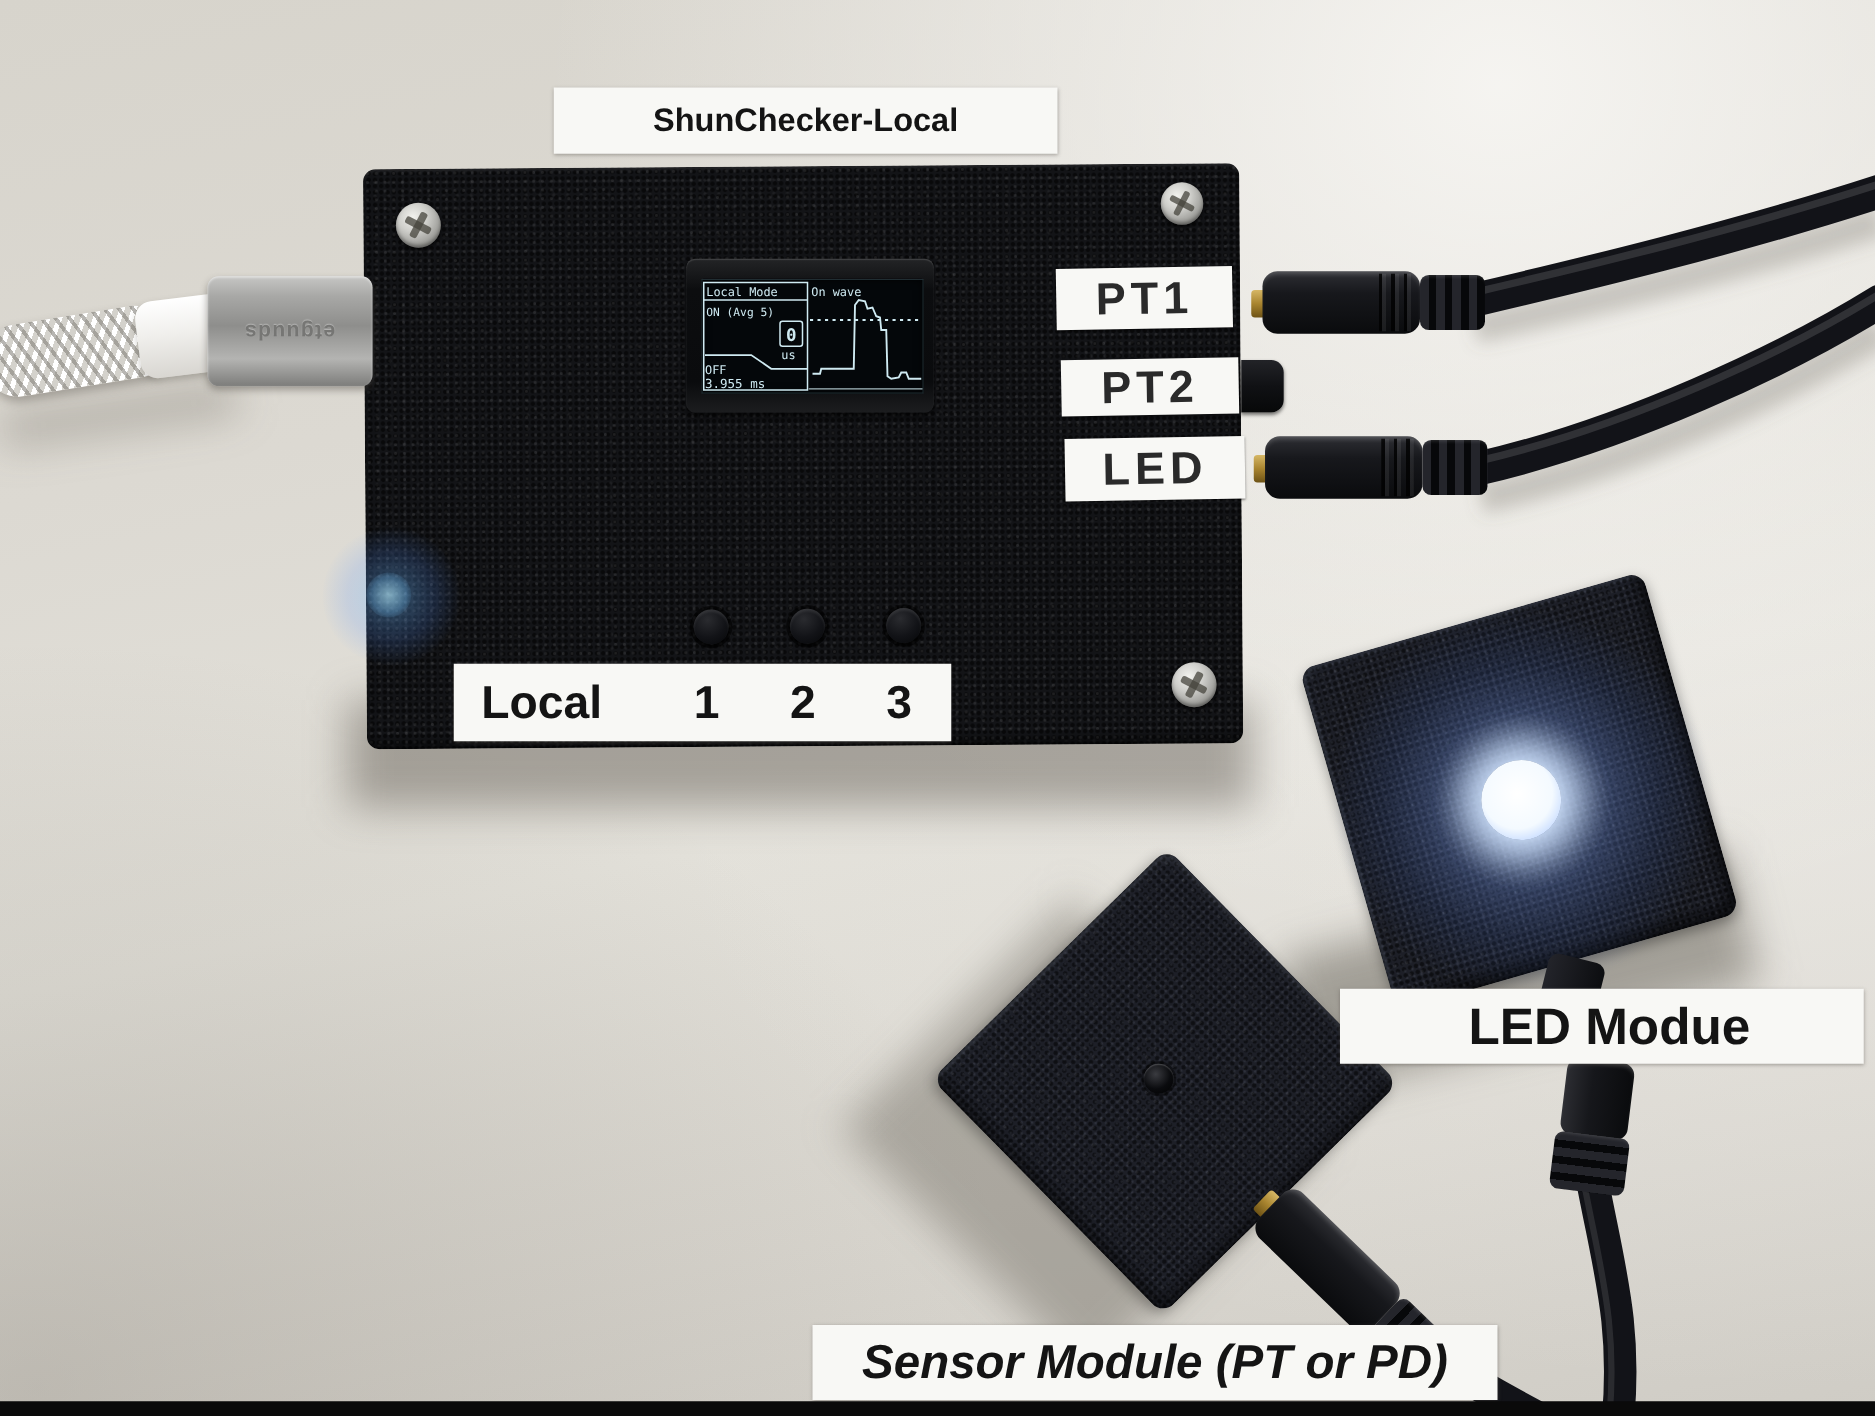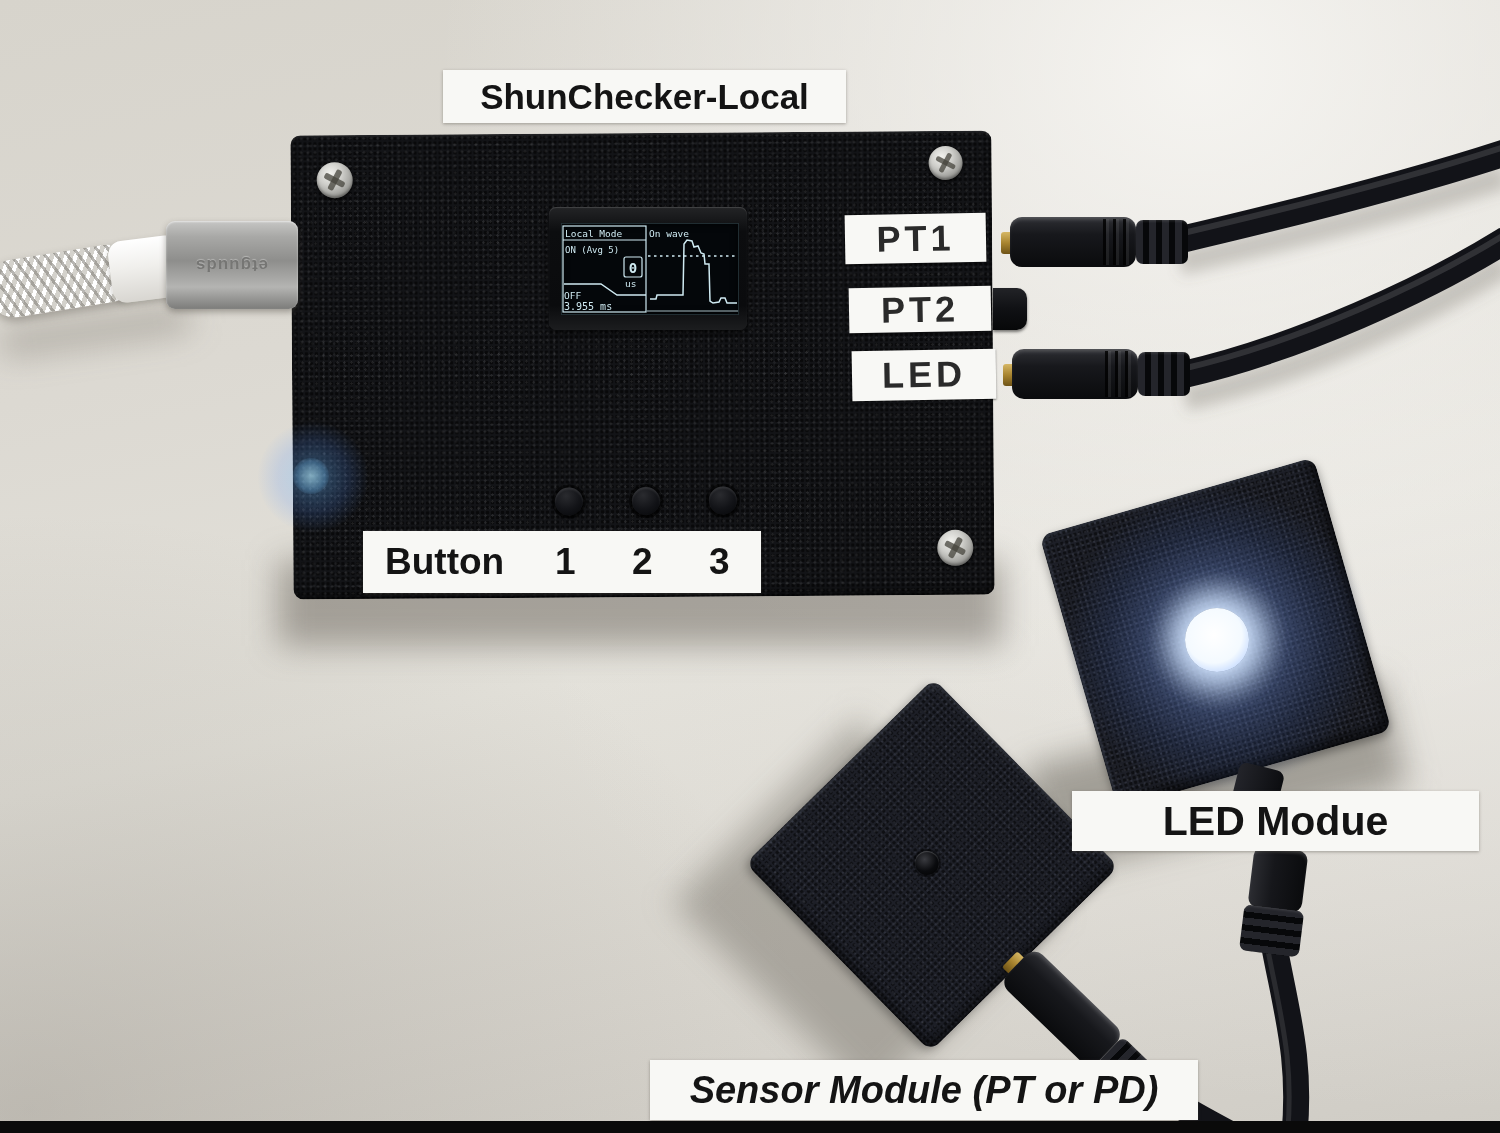--- a/index.html
+++ b/index.html
@@ -282,32 +282,32 @@
   <div class="tag tape" style="left:845px;top:214px;width:141px;height:49px;font-size:36px;transform:rotate(-1deg);">
     <span>PT1</span>
   </div>
   <div class="tag tape" style="left:849px;top:287px;width:142px;height:45px;font-size:36px;transform:rotate(-1deg);">
     <span>PT2</span>
   </div>
   <div class="tag tape" style="left:852px;top:350px;width:144px;height:50px;font-size:36px;transform:rotate(-1deg);">
     <span>LED</span>
   </div>
 
-  <div class="tag" style="left:443px;top:70px;width:403px;height:53px;font-size:35px;">
+  <div class="tag" style="left:443px;top:70px;width:403px;height:53px;font-size:26px;">
     <span>ShunChecker-Local</span>
   </div>
 
   <div class="tag" style="left:363px;top:531px;width:398px;height:62px;font-size:37px;justify-content:flex-start;">
-    <span style="margin-left:22px;">Button</span>
+    <span style="margin-left:22px;">Local</span>
     <span class="num-spot" style="left:192px;">1</span>
     <span class="num-spot" style="left:269px;">2</span>
     <span class="num-spot" style="left:346px;">3</span>
   </div>
 
-  <div class="tag" style="left:1072px;top:791px;width:407px;height:60px;font-size:41px;">
+  <div class="tag" style="left:1072px;top:791px;width:407px;height:60px;font-size:41px;padding-left:12px;">
     <span>LED Modue</span>
   </div>
 
   <div class="tag" style="left:650px;top:1060px;width:548px;height:60px;font-size:38px;font-style:italic;">
     <span>Sensor Module (PT or PD)</span>
   </div>
 
   <div class="abs bottom-strip"></div>
 </div>
 

